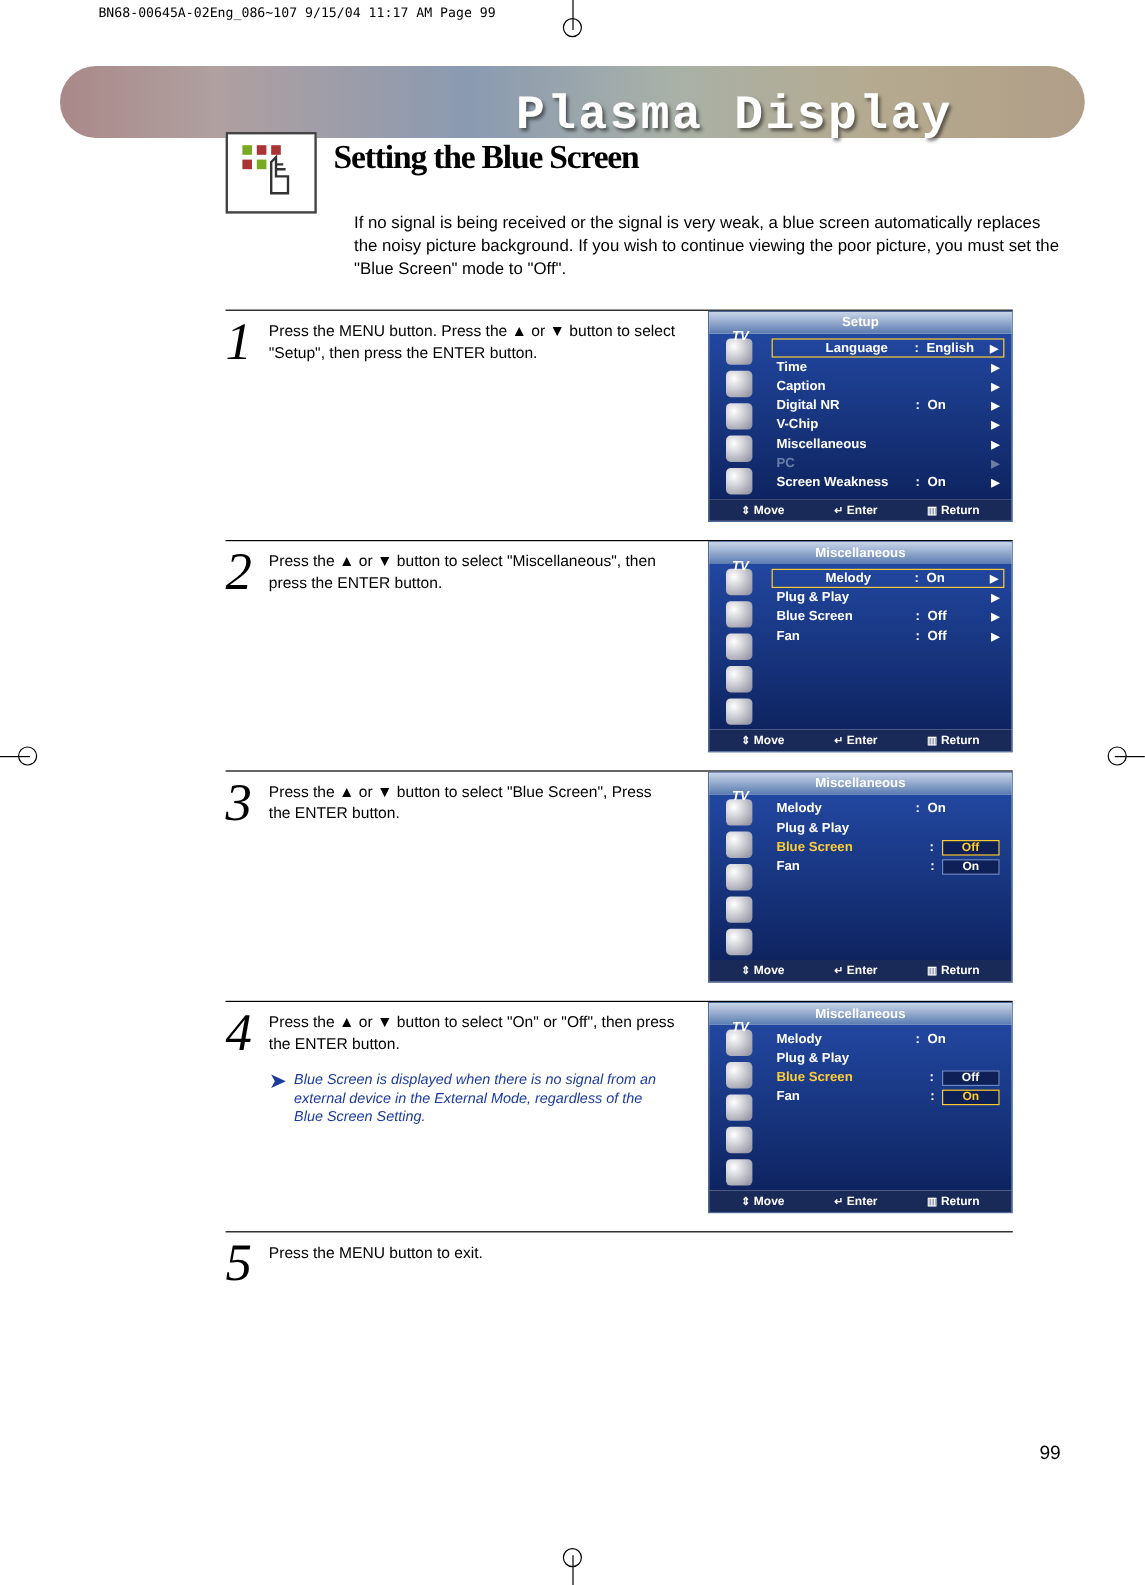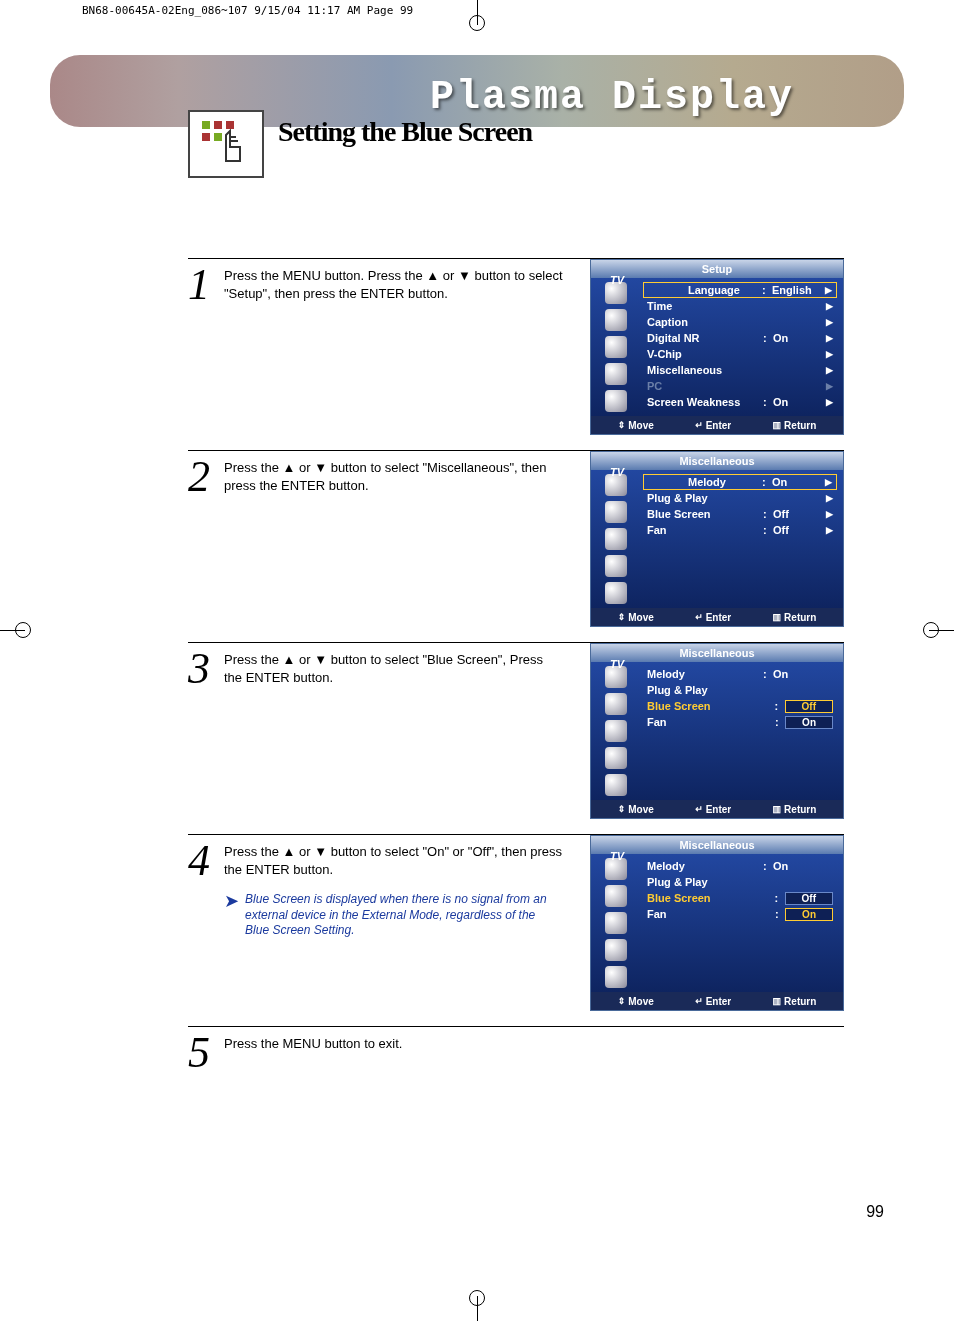--- a/index.html
+++ b/index.html
@@ -8,21 +8,21 @@
   .print-header { position: absolute; top: 4px; left: 50px; font-family: monospace; font-size: 11px; color: #000; padding-left: 32px; }
   .crop-mark-top { position: absolute; top: 0; left: 50%; width: 1px; height: 25px; background: #000; }
   .crop-circle-top { position: absolute; top: 15px; left: 50%; transform: translateX(-50%); width: 16px; height: 16px; border: 1px solid #000; border-radius: 50%; }
   .crop-mark-bottom { position: absolute; bottom: 0; left: 50%; width: 1px; height: 25px; background: #000; }
   .crop-circle-bottom { position: absolute; bottom: 15px; left: 50%; transform: translateX(-50%); width: 16px; height: 16px; border: 1px solid #000; border-radius: 50%; }
   .crop-left { position: absolute; top: 630px; left: 0; width: 25px; height: 1px; background: #000; }
   .crop-circle-left { position: absolute; top: 622px; left: 15px; width: 16px; height: 16px; border: 1px solid #000; border-radius: 50%; }
   .crop-right { position: absolute; top: 630px; right: 0; width: 25px; height: 1px; background: #000; }
   .crop-circle-right { position: absolute; top: 622px; right: 15px; width: 16px; height: 16px; border: 1px solid #000; border-radius: 50%; }
 
-  .banner { position: absolute; top: 55px; left: 50px; right: 50px; height: 72px; background: linear-gradient(90deg, #a88 0%, #b0a0a0 15%, #8a9ab1 40%, #a9b1a7 60%, #b5aa8f 80%, #b19e88 100%); border-radius: 30px; }
+  .banner { position: absolute; top: 55px; left: 50px; right: 50px; height: 60px; background: linear-gradient(90deg, #a88 0%, #b0a0a0 15%, #8a9ab1 40%, #a9b1a7 60%, #b5aa8f 80%, #b19e88 100%); border-radius: 30px; }
   .banner-title { position: absolute; top: 20px; right: 110px; font-family: "Courier New", monospace; font-size: 40px; color: #fff; font-weight: bold; text-shadow: 2px 2px 3px rgba(0,0,0,0.5); letter-spacing: 2px; }
 
   .logo-box { position: absolute; top: 110px; left: 188px; width: 76px; height: 68px; background: #fff; border: 2px solid #444; display: flex; align-items: center; justify-content: center; }
   .logo-box svg { width: 60px; height: 54px; }
 
   .page-title { position: absolute; top: 116px; left: 278px; font-size: 28px; font-weight: bold; font-family: Liberation Serif, serif; letter-spacing: -1px; }
   .intro { position: absolute; top: 176px; left: 295px; width: 590px; font-size: 14px; line-height: 1.35; }
 
   .steps { position: absolute; top: 258px; left: 188px; right: 110px; }
   .step { display: flex; align-items: flex-start; border-top: 1px solid #000; padding-top: 8px; margin-bottom: 20px; min-height: 172px; }
@@ -83,20 +83,21 @@
       <rect x="30" y="4" width="8" height="8" fill="#a33"></rect>
       <rect x="6" y="16" width="8" height="8" fill="#a33"></rect>
       <rect x="18" y="16" width="8" height="8" fill="#7a2"></rect>
       <path d="M30 18 L34 14 L34 30 L44 30 L44 44 L30 44 Z" fill="none" stroke="#333" stroke-width="2"></path>
       <line x1="34" y1="20" x2="40" y2="20" stroke="#333" stroke-width="2"></line>
       <line x1="34" y1="24" x2="42" y2="24" stroke="#333" stroke-width="2"></line>
     </svg>
   </div>
 
   <div class="page-title">Setting the Blue Screen</div>
+  <div class="intro">If no signal is being received or the signal is very weak, a blue screen automatically replaces the noisy picture background. If you wish to continue viewing the poor picture, you must set the "Blue Screen" mode to "Off".</div>
 
   <div class="steps">
 
     <div class="step" style="position:relative;">
       <div class="step-num">1</div>
       <div class="step-text">Press the MENU button. Press the ▲ or ▼ button to select "Setup", then press the ENTER button.</div>
       <div class="osd">
         <div class="osd-header">
             <span class="osd-tv">TV</span>
             <span class="osd-title">Setup</span>

